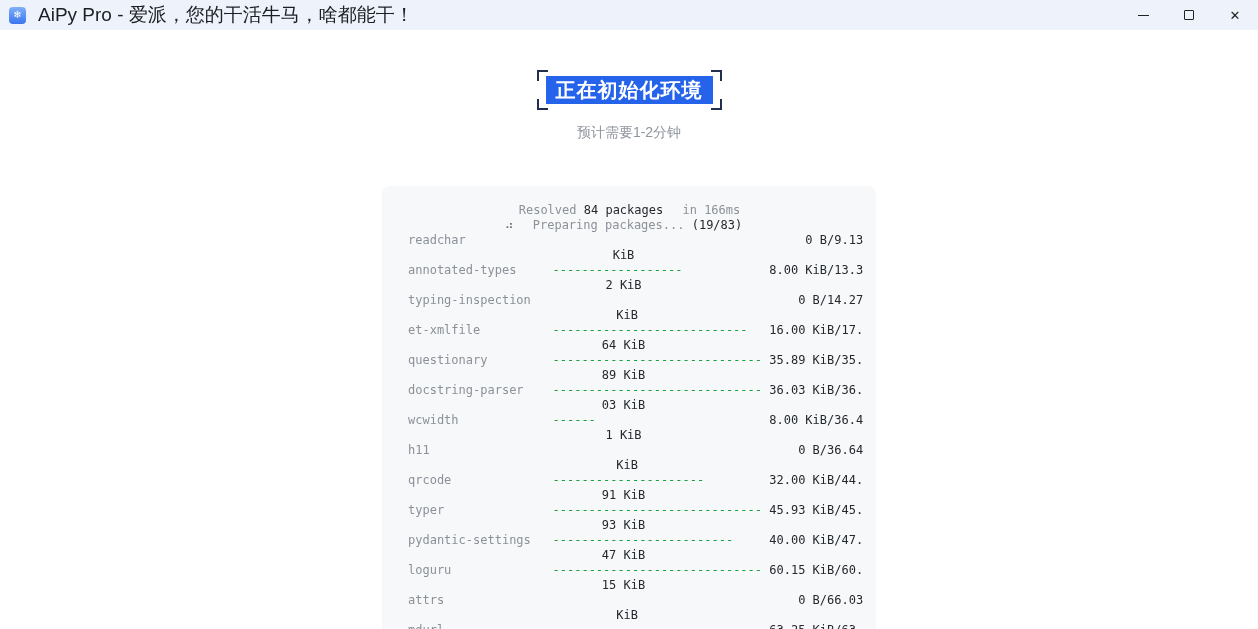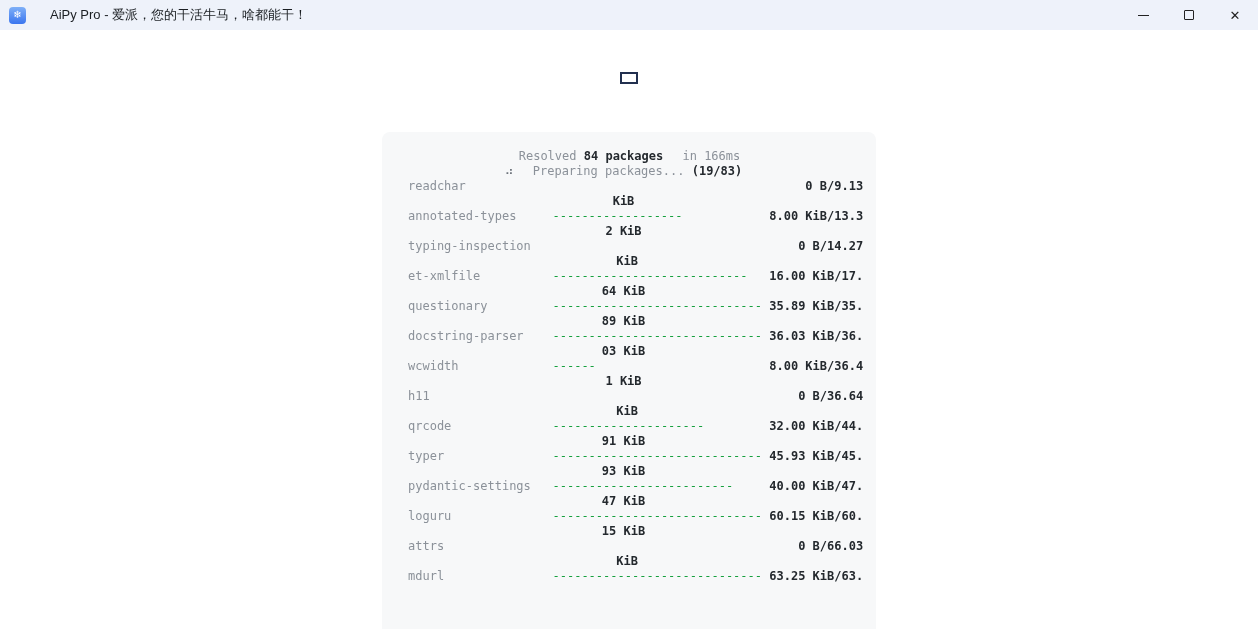--- a/index.html
+++ b/index.html
@@ -5,21 +5,21 @@
   * { margin:0; padding:0; box-sizing:border-box; }
   html,body { width:1258px; height:629px; overflow:hidden; background:#ffffff;
               font-family:"Liberation Sans", sans-serif; }
 
   
   .titlebar { height:30px; background:var(--titlebar_bg,#eef2fa); display:flex; align-items:center; }
   .app-icon { width:17px; height:17px; margin-left:9px; border-radius:4px;
               background:linear-gradient(180deg,#7fb0f7 0%,#3a75ef 100%);
               display:flex; align-items:center; justify-content:center;
               color:#fff; font-size:10px; line-height:1; }
-  .win-title { margin-left:24px; font-size:13px; color:#1b1f23; white-space:nowrap; }
+  .win-title { margin-left:12px; font-size:19px; color:#1b1f23; white-space:nowrap; }
   .win-controls { margin-left:auto; display:flex; height:100%; }
   .win-btn { width:46px; height:100%; display:flex; align-items:center; justify-content:center;
              background:transparent; border:none; cursor:pointer; }
   .glyph-min { width:11px; height:0; border-top:1px solid #222; display:block; }
   .glyph-max { width:10px; height:10px; border:1px solid #222; border-radius:1px; display:block; }
   .glyph-close { font-size:13px; color:#222; line-height:1; font-family:"DejaVu Sans", sans-serif; }
 
   
   .hero { text-align:center; padding-top:40px; }
   .badge-wrap { position:relative; display:inline-block; padding:6px 9px; }
@@ -32,21 +32,21 @@
   .corner.br { bottom:0; right:0; border-bottom-width:2px; border-right-width:2px; }
   .subtitle { margin-top:14px; font-size:14px; color:#8f959d; }
 
   
   .terminal { width:494px; margin:44px auto 0; background:var(--panel_bg,#f7f8f9);
               border-radius:8px; padding:17px 25px 20px 14px; height:600px;
               font-family:"DejaVu Sans Mono", monospace; font-size:12px; line-height:15px;
               white-space:pre; overflow:hidden; }
   .tline { height:15px; }
   .c-dim  { color:var(--dim,#8b9199);margin-left:12px; }
-  .c-bold { color:var(--bold,#24292e); font-weight:bold; }
+  .c-bold { color:var(--bold,#24292e); font-weight:normal; }
   .c-green{ color:var(--green,#16a03e); }
   .c-spin { color:#6e747c; }
 </style>
 </head>
 <body>
 
 <div class="titlebar">
   <div class="app-icon">❄</div>
   <div class="win-title">AiPy Pro - 爱派，您的干活牛马，啥都能干！</div>
   <div class="win-controls">
@@ -61,16 +61,18 @@
     </button>
   </div>
 </div>
 
 <div class="hero">
   <div class="badge-wrap">
     <span class="corner tl"></span>
     <span class="corner tr"></span>
     <span class="corner bl"></span>
     <span class="corner br"></span>
+    <span class="badge">正在初始化环境</span>
   </div>
+  <div class="subtitle">预计需要1-2分钟</div>
 
   <div class="terminal" id="terminal"><div class="tline"><span class="c-dim">Resolved </span><span class="c-bold">84 packages</span><span class="c-dim"> in 166ms</span></div><div class="tline"><span class="c-spin">⠴ </span><span class="c-dim">Preparing packages... </span><span class="c-bold">(19/83)</span></div><div class="tline"><span class="c-dim">readchar</span><span>                                               </span><span class="c-bold">0 B/9.13</span></div><div class="tline"><span class="c-bold">KiB</span></div><div class="tline"><span class="c-dim">annotated-types</span><span>     </span><span class="c-green">------------------</span><span>            </span><span class="c-bold">8.00 KiB/13.3</span></div><div class="tline"><span class="c-bold">2 KiB</span></div><div class="tline"><span class="c-dim">typing-inspection</span><span>                                     </span><span class="c-bold">0 B/14.27</span></div><div class="tline"><span class="c-bold"> KiB</span></div><div class="tline"><span class="c-dim">et-xmlfile</span><span>          </span><span class="c-green">---------------------------</span><span>   </span><span class="c-bold">16.00 KiB/17.</span></div><div class="tline"><span class="c-bold">64 KiB</span></div><div class="tline"><span class="c-dim">questionary</span><span>         </span><span class="c-green">-----------------------------</span><span> </span><span class="c-bold">35.89 KiB/35.</span></div><div class="tline"><span class="c-bold">89 KiB</span></div><div class="tline"><span class="c-dim">docstring-parser</span><span>    </span><span class="c-green">-----------------------------</span><span> </span><span class="c-bold">36.03 KiB/36.</span></div><div class="tline"><span class="c-bold">03 KiB</span></div><div class="tline"><span class="c-dim">wcwidth</span><span>             </span><span class="c-green">------</span><span>                        </span><span class="c-bold">8.00 KiB/36.4</span></div><div class="tline"><span class="c-bold">1 KiB</span></div><div class="tline"><span class="c-dim">h11</span><span>                                                   </span><span class="c-bold">0 B/36.64</span></div><div class="tline"><span class="c-bold"> KiB</span></div><div class="tline"><span class="c-dim">qrcode</span><span>              </span><span class="c-green">---------------------</span><span>         </span><span class="c-bold">32.00 KiB/44.</span></div><div class="tline"><span class="c-bold">91 KiB</span></div><div class="tline"><span class="c-dim">typer</span><span>               </span><span class="c-green">-----------------------------</span><span> </span><span class="c-bold">45.93 KiB/45.</span></div><div class="tline"><span class="c-bold">93 KiB</span></div><div class="tline"><span class="c-dim">pydantic-settings</span><span>   </span><span class="c-green">-------------------------</span><span>     </span><span class="c-bold">40.00 KiB/47.</span></div><div class="tline"><span class="c-bold">47 KiB</span></div><div class="tline"><span class="c-dim">loguru</span><span>              </span><span class="c-green">-----------------------------</span><span> </span><span class="c-bold">60.15 KiB/60.</span></div><div class="tline"><span class="c-bold">15 KiB</span></div><div class="tline"><span class="c-dim">attrs</span><span>                                                 </span><span class="c-bold">0 B/66.03</span></div><div class="tline"><span class="c-bold"> KiB</span></div><div class="tline"><span class="c-dim">mdurl</span><span>               </span><span class="c-green">-----------------------------</span><span> </span><span class="c-bold">63.25 KiB/63.</span></div></div>
 </div>
 
 </body></html>

